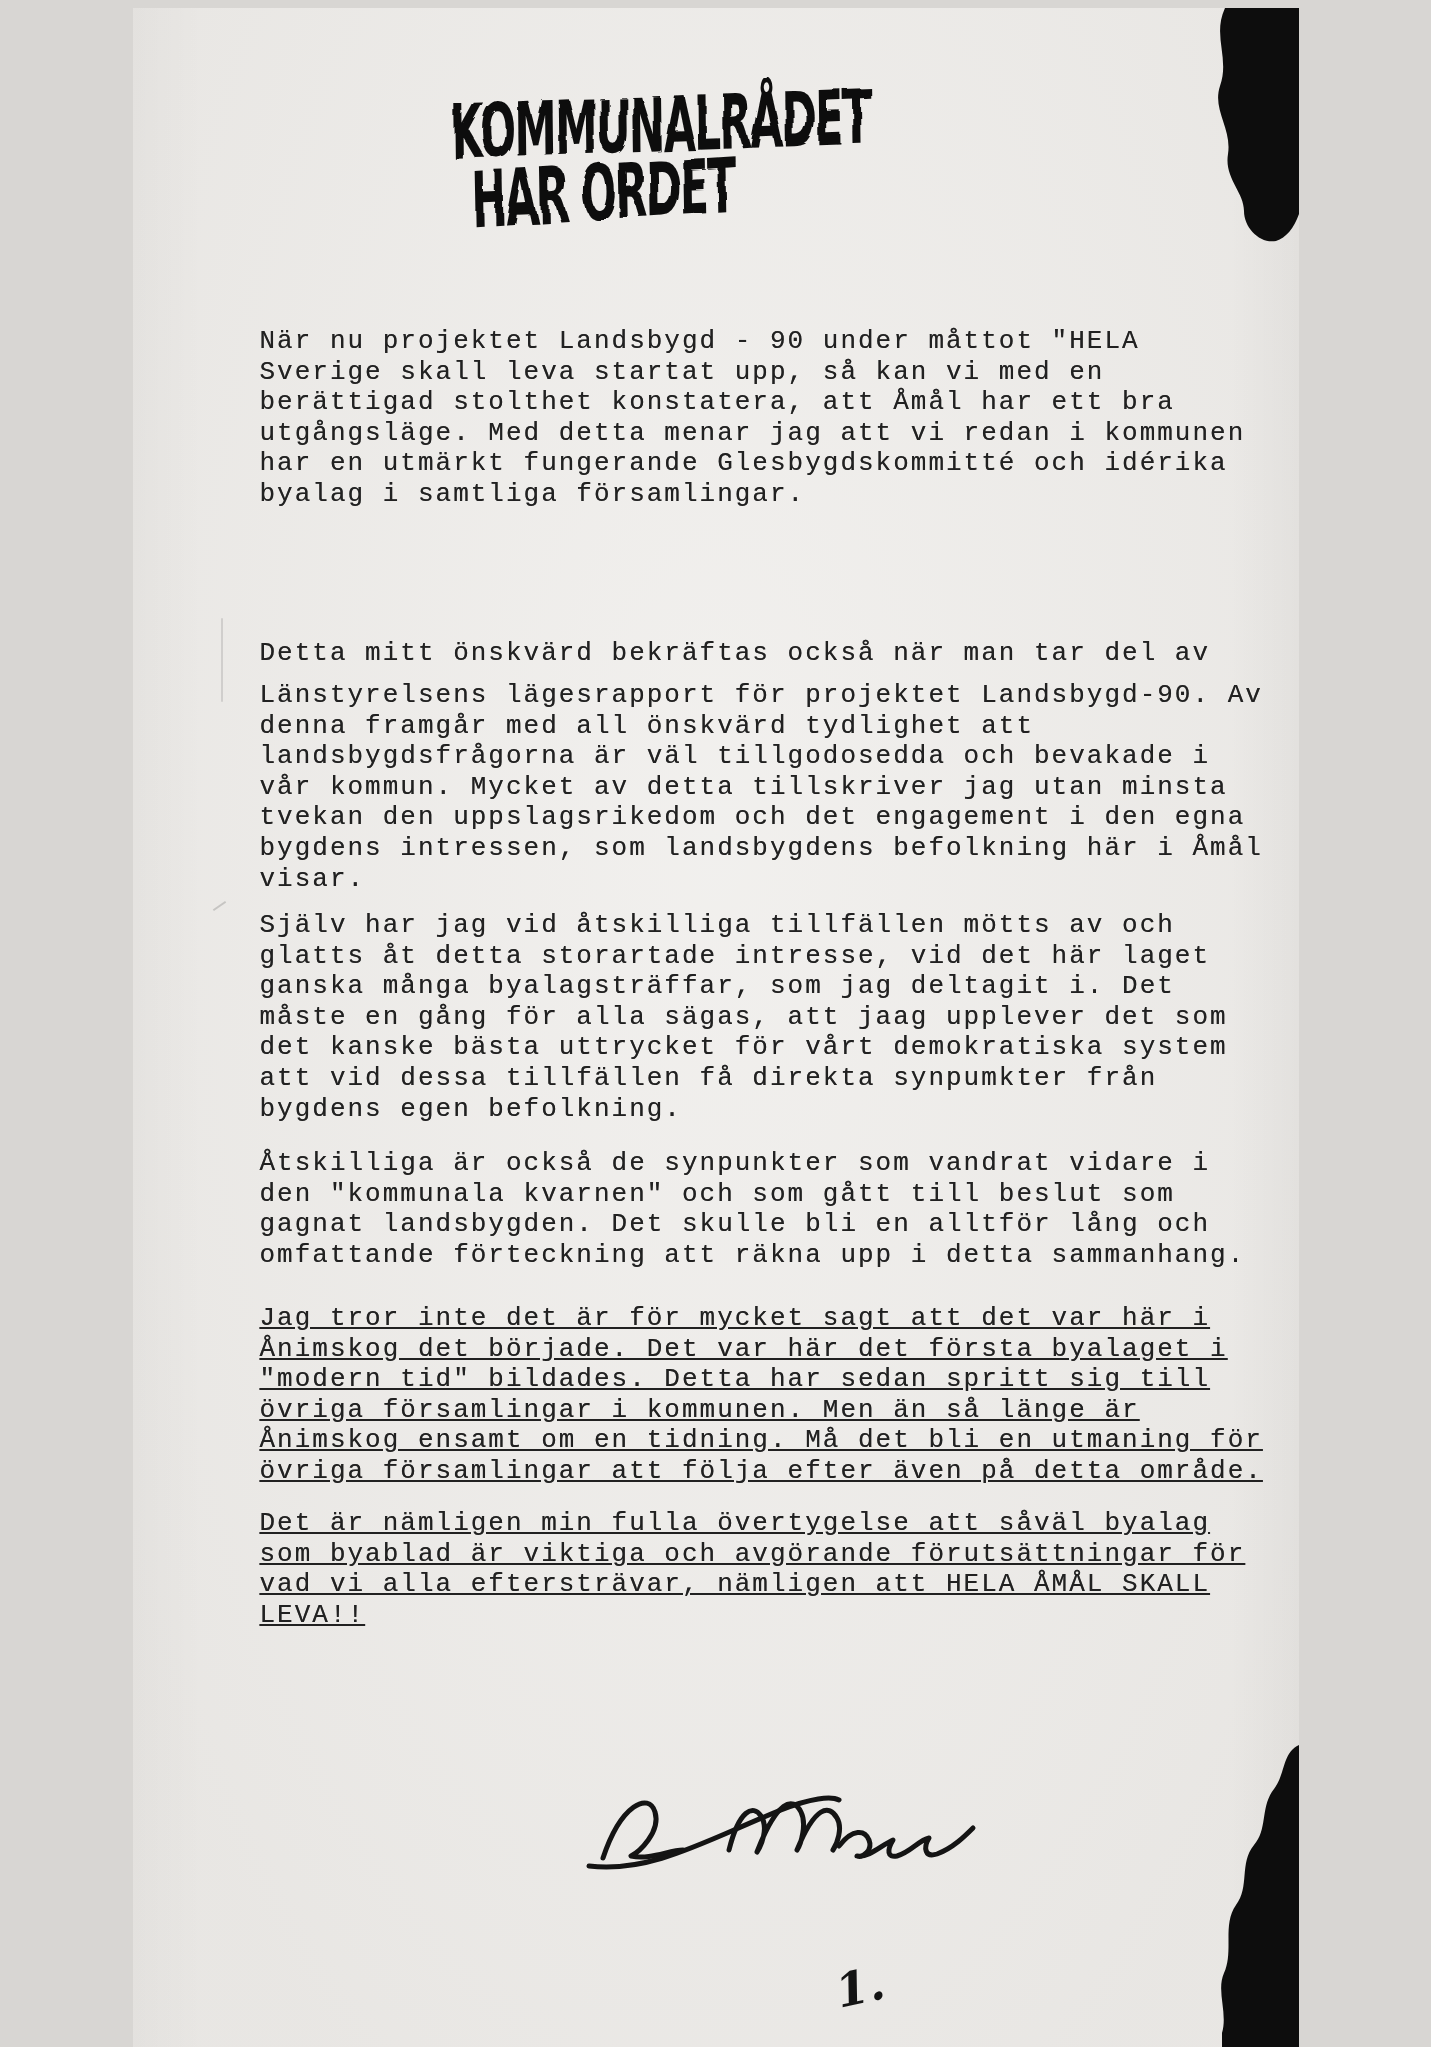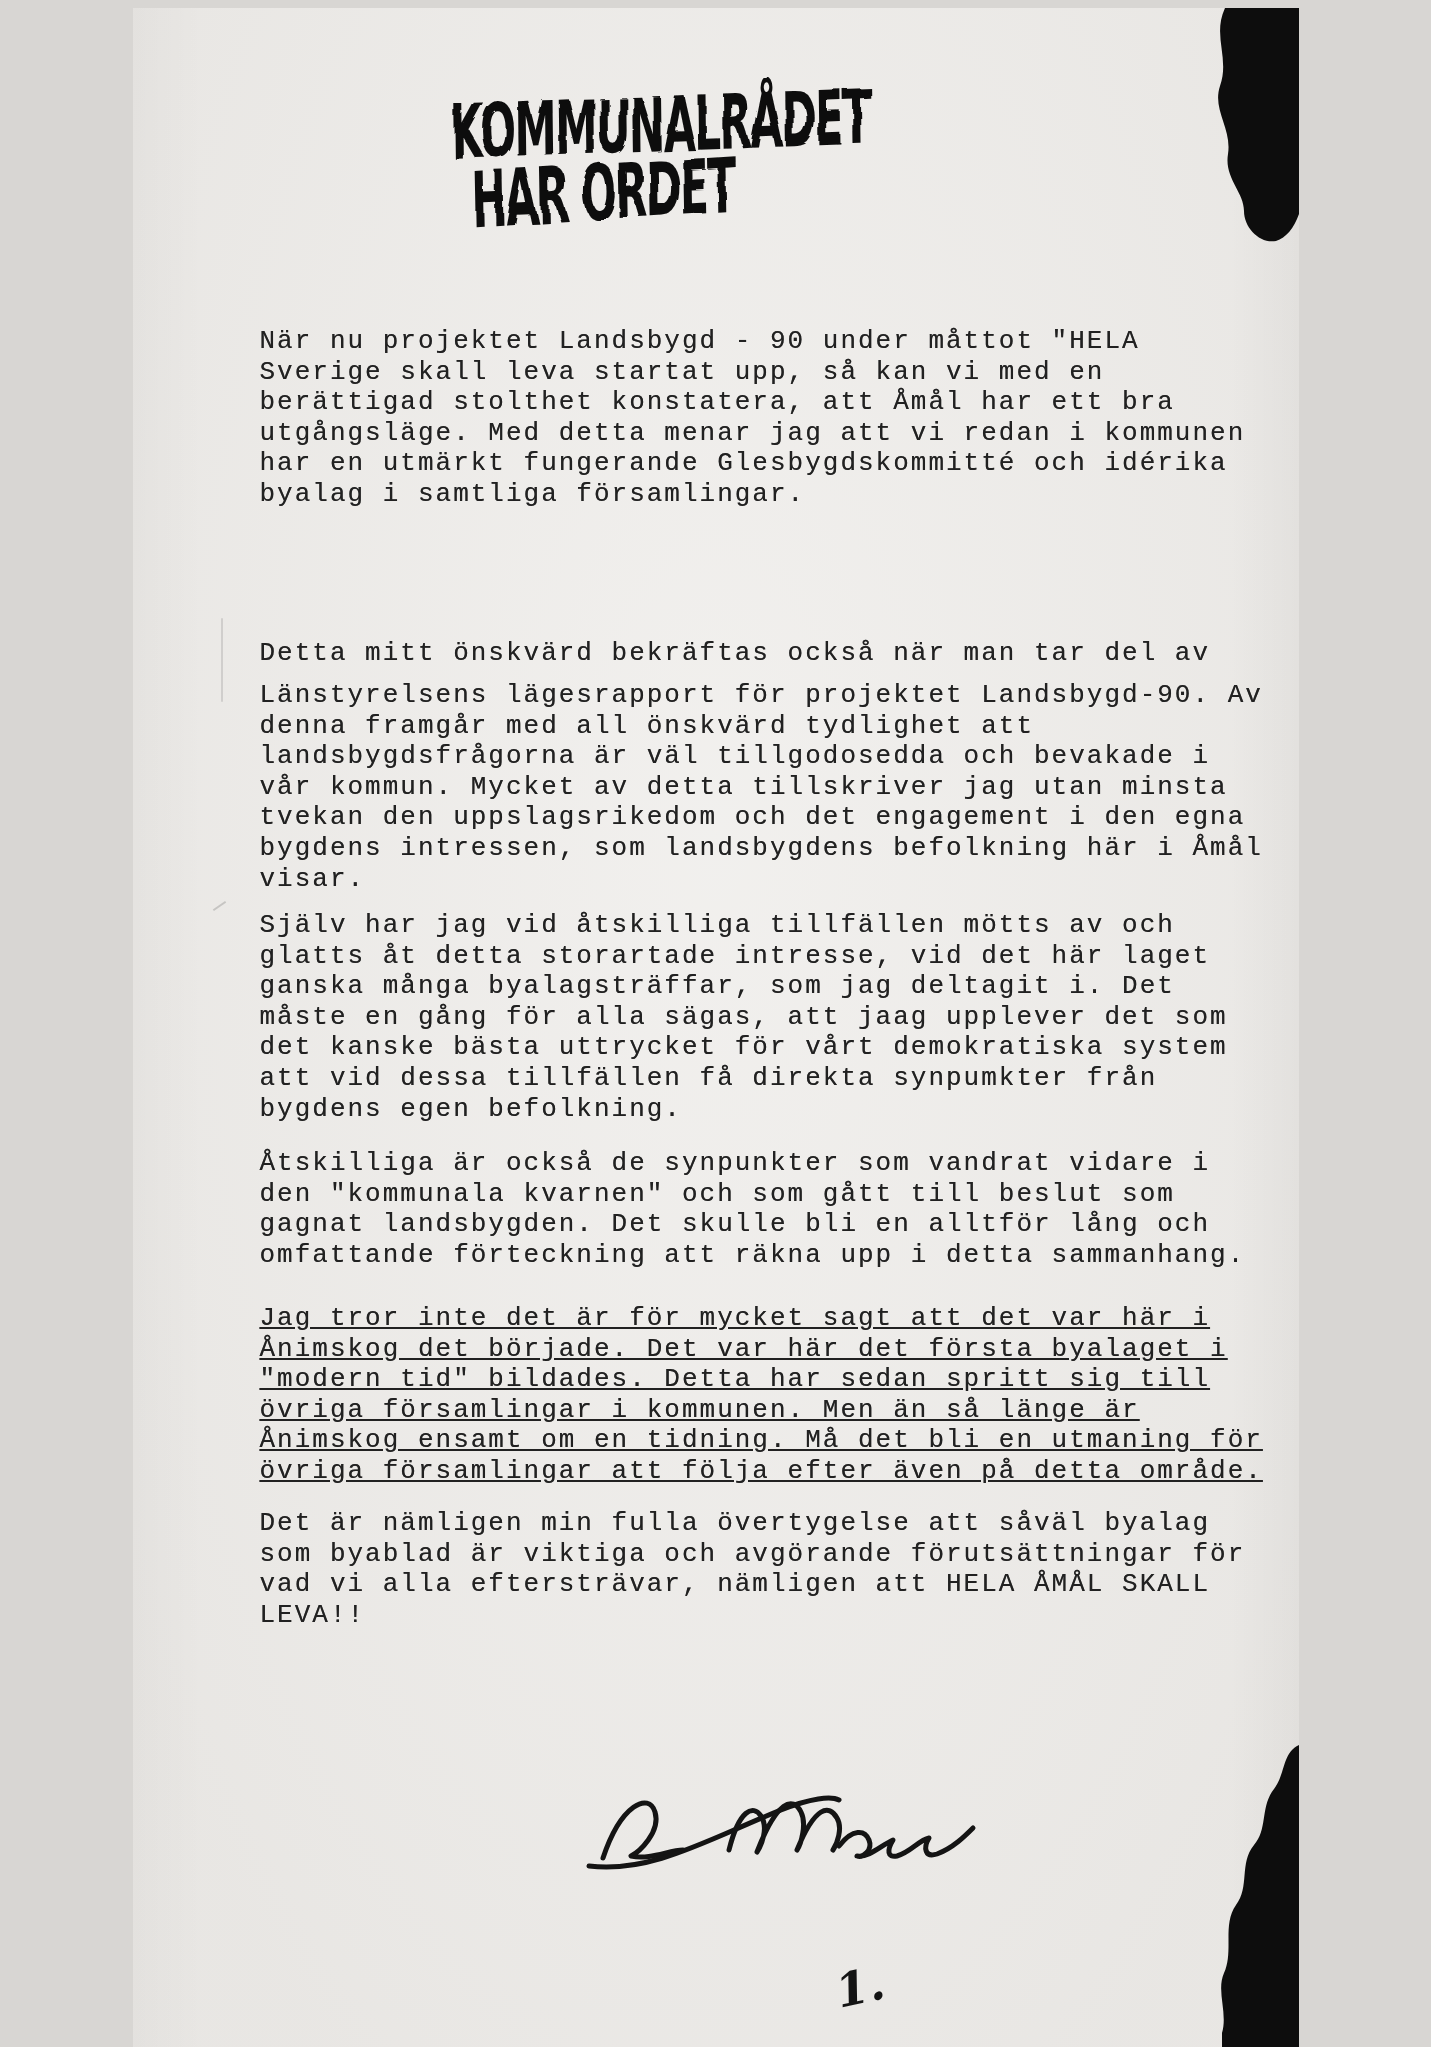--- a/index.html
+++ b/index.html
@@ -31,21 +31,21 @@
     font-size:26px; line-height:30.6px; letter-spacing:2px;
     white-space:pre;
     text-shadow:0 0 .5px rgba(20,20,20,.55);
   }
   .p1{top:318px;}
   .p2a{top:630px;}
   .p2b{top:672px;font-family:Liberation Mono, monospace;}
   .p3{top:902px;}
   .p4{top:1140px;}
   .p5{top:1295px;text-decoration:underline;}
-  .p6{top:1500px;}
+  .p6{top:1500px;text-decoration:underline;}
   
   .sig{position:absolute; left:448px; top:1758px; width:400px; height:120px; transform:rotate(-2deeg);}
   
   .pageno{
     position:absolute; left:703px; top:1952px;
     font-family:"DejaVu Serif","Liberation Serif",serif;
     font-style:italic; font-weight:bold;
     font-size:46px; color:#141414;
     transform:rotate(-12deg);
   }

